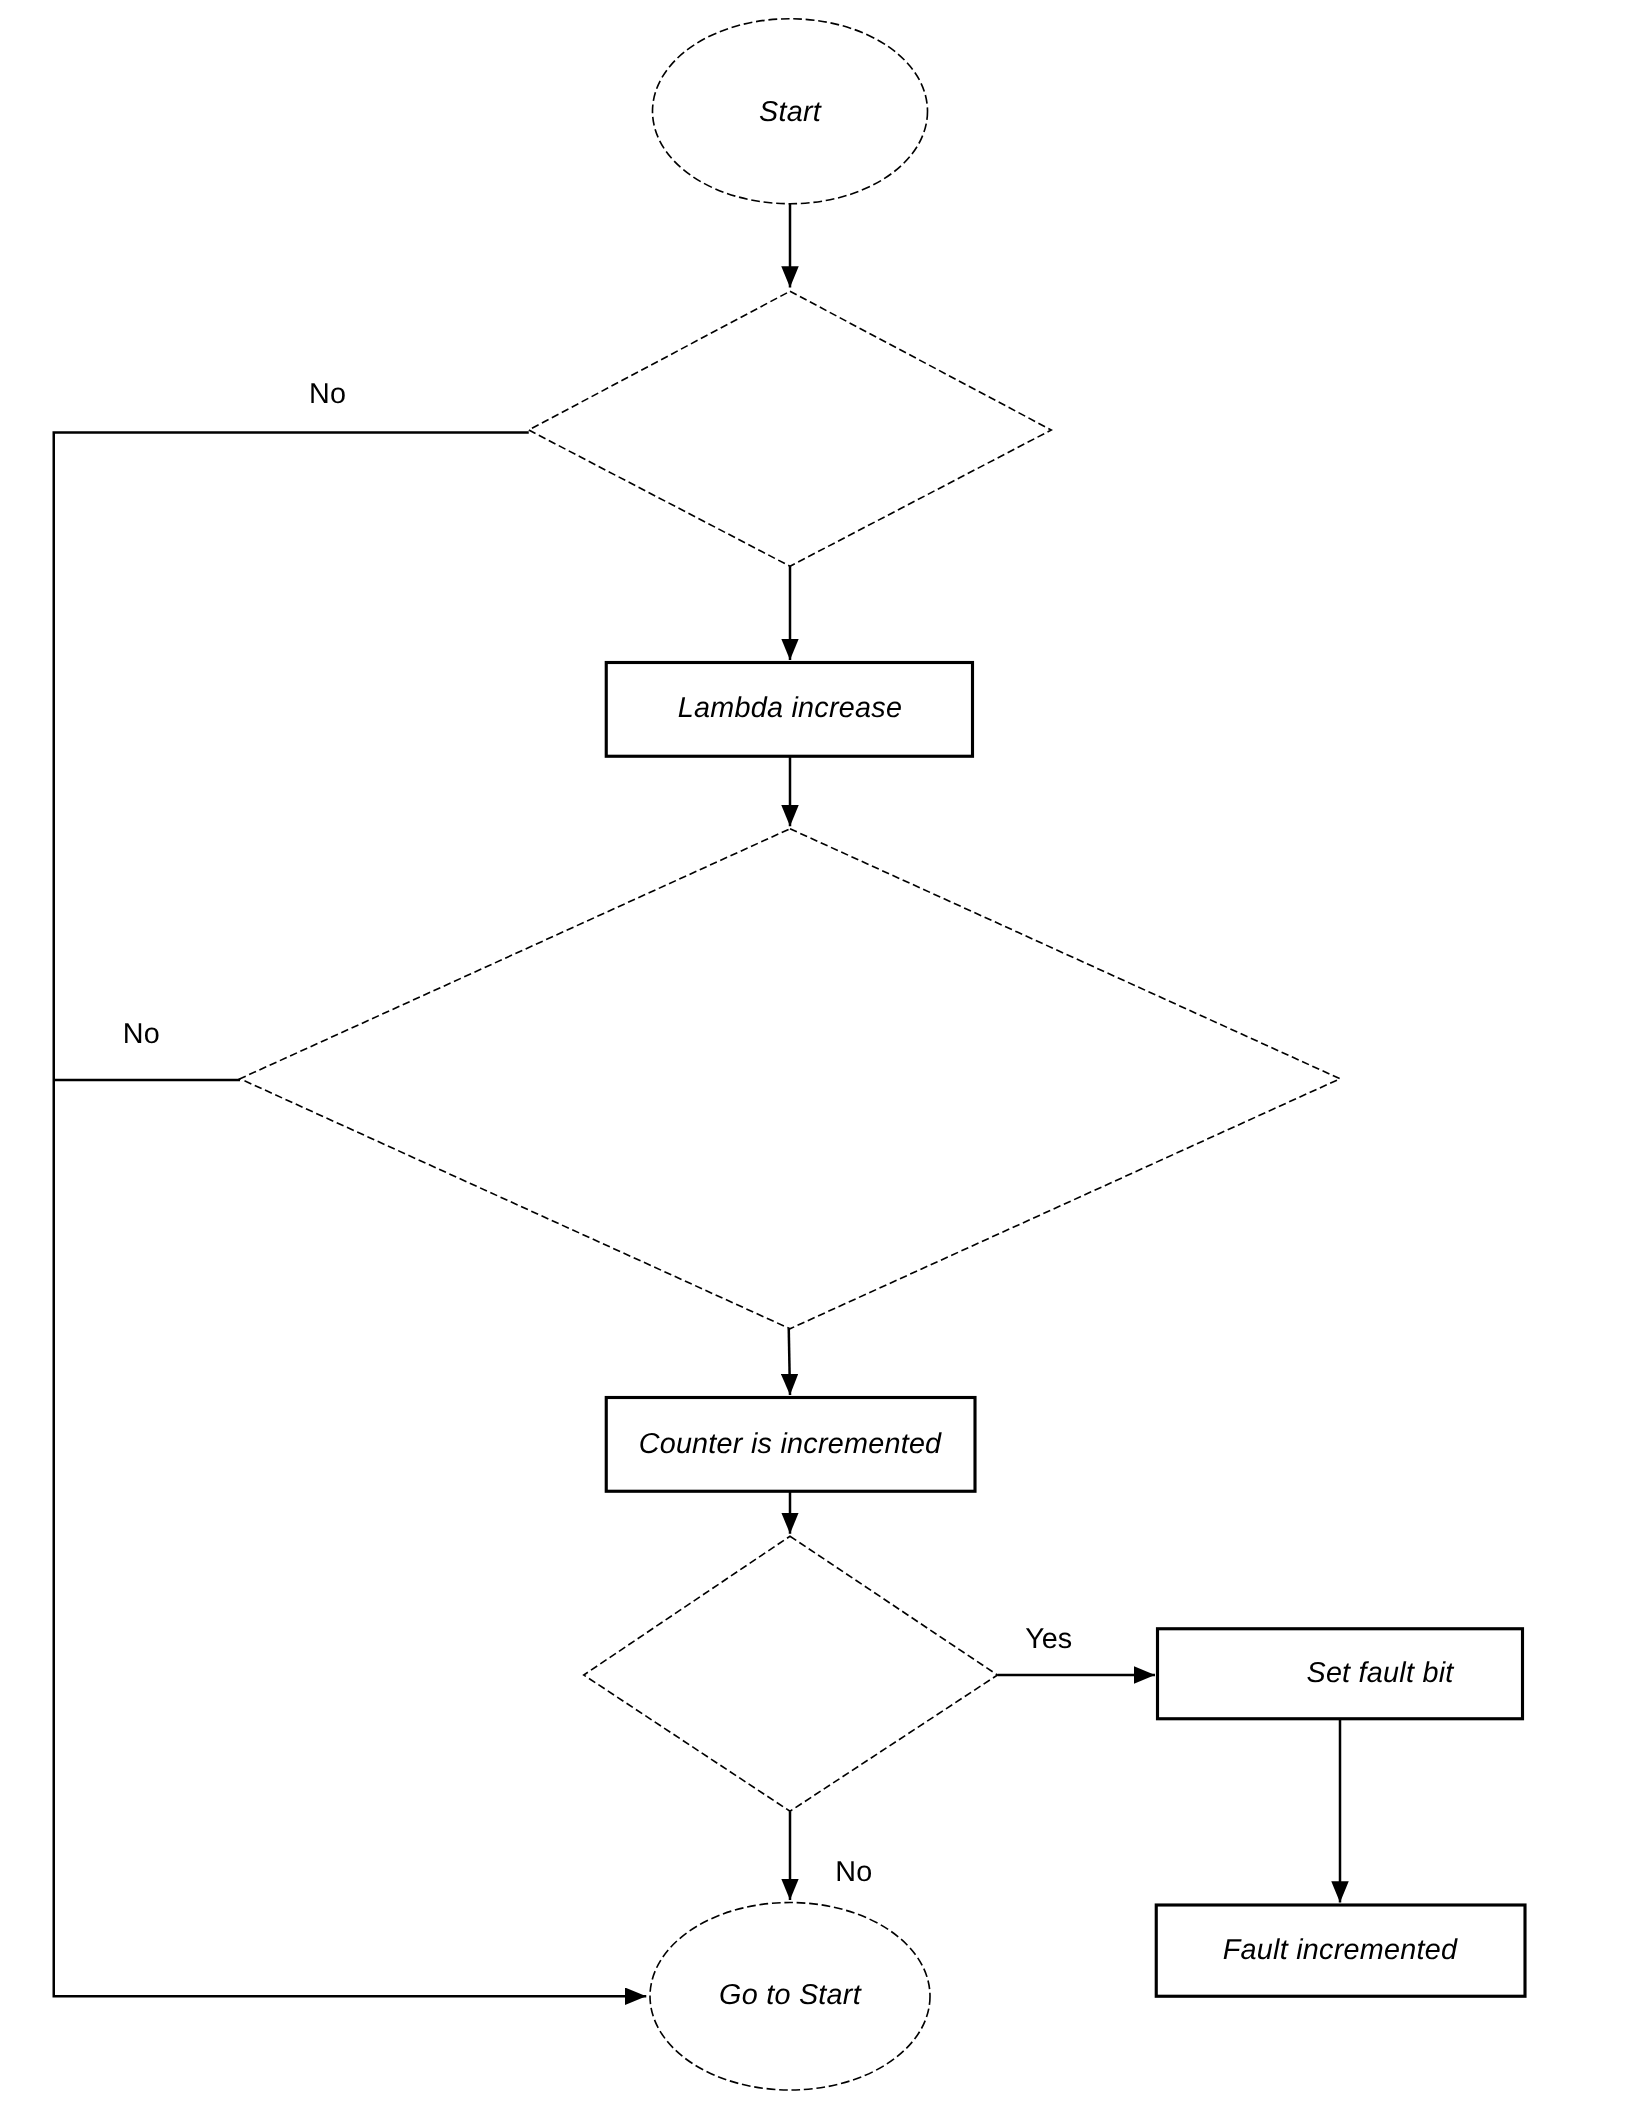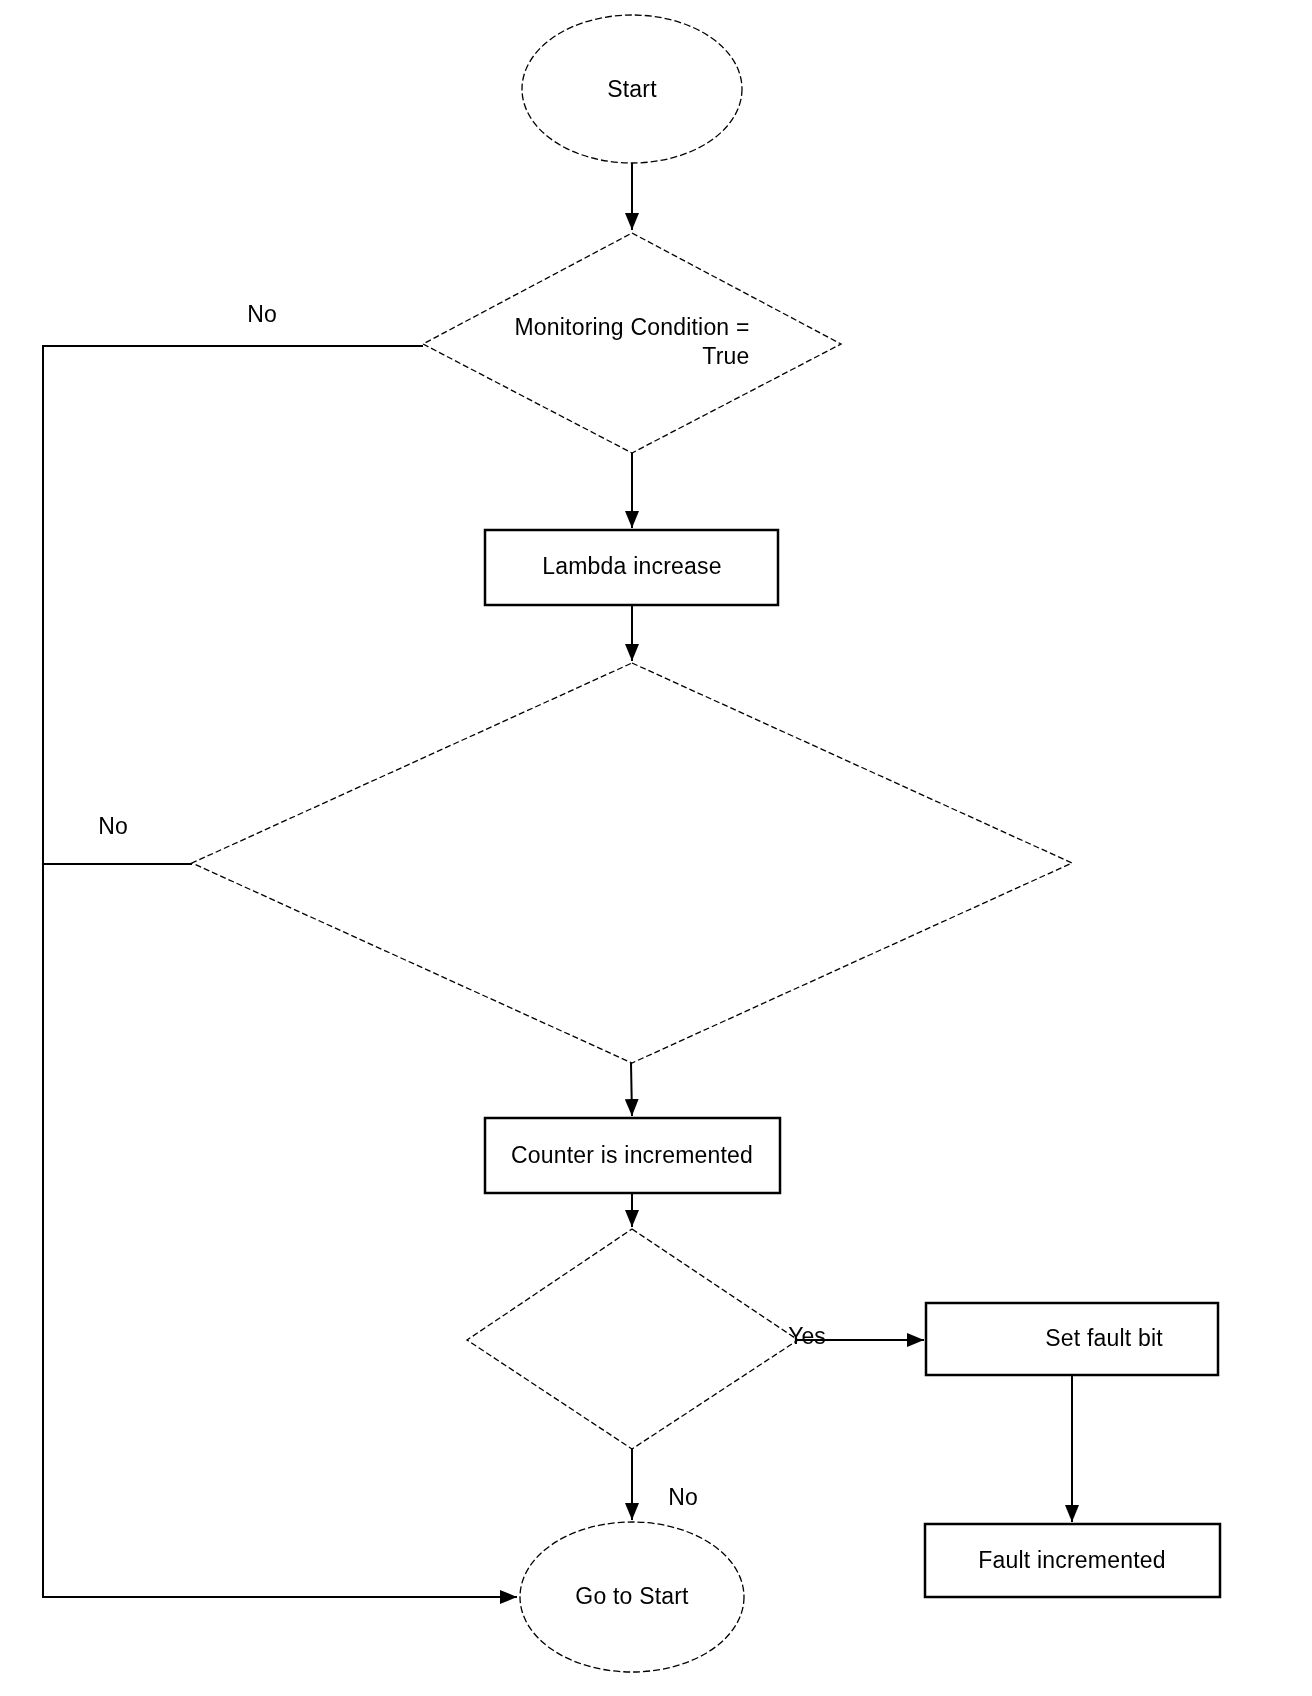--- a/index.html
+++ b/index.html
@@ -19,26 +19,27 @@
   .shapes-svg {
     position: absolute;
     left: 0;
     top: 0;
     width: 1312px;
     height: 1696px;
   }
   .label {
     position: absolute;
     transform: translate(-50%, -50%);
-    text-align: right;
+    text-align: left;
     white-space: pre-line;
     width: max-content;
     font-size: 23px;
     line-height: 29px;
     letter-spacing: 0.2px;
+    font-style: italic;
   }
   .edge-label {
     position: absolute;
     transform: translate(-50%, -50%);
     font-size: 23px;
     line-height: 26px;
     width: max-content;
   }
 </style>
 </head>
@@ -72,36 +73,34 @@
     <line x1="192" y1="864" x2="44" y2="864" stroke="#000000" stroke-width="2"></line>
     <line x1="631" y1="1063" x2="632" y2="1116" stroke="#000000" stroke-width="2" marker-end="url(#arrow)"></line>
     <line x1="632" y1="1193" x2="632" y2="1227" stroke="#000000" stroke-width="2" marker-end="url(#arrow)"></line>
     <line x1="798" y1="1340" x2="924" y2="1340" stroke="#000000" stroke-width="2" marker-end="url(#arrow)"></line>
     <line x1="1072" y1="1375" x2="1072" y2="1522" stroke="#000000" stroke-width="2" marker-end="url(#arrow)"></line>
     <line x1="632" y1="1449" x2="632" y2="1520" stroke="#000000" stroke-width="2" marker-end="url(#arrow)"></line>
   </svg>
 
   <div class="label" style="left:632px; top:89px;">Start</div>
 
-  <div class="label" style="left:632px; top:342px;">Monitoring Condition =
-True</div>
 
   <div class="label" style="left:632px; top:566px;">Lambda increase</div>
 
 
   <div class="label" style="left:632px; top:1155px;">Counter is incremented</div>
 
 
   <div class="label" style="left:1104px; top:1338px;">Set fault bit</div>
 
   <div class="label" style="left:1072px; top:1560px;">Fault incremented</div>
 
   <div class="label" style="left:632px; top:1596px;">Go to Start</div>
 
   <div class="edge-label" style="left:262px; top:314px;">No</div>
 
   <div class="edge-label" style="left:113px; top:826px;">No</div>
 
-  <div class="edge-label" style="left:807px; top:1310px;margin-top:26px;">Yes</div>
+  <div class="edge-label" style="left:839px; top:1310px;">Yes</div>
 
   <div class="edge-label" style="left:683px; top:1497px;">No</div>
 
 </div>
 
 </body></html>

